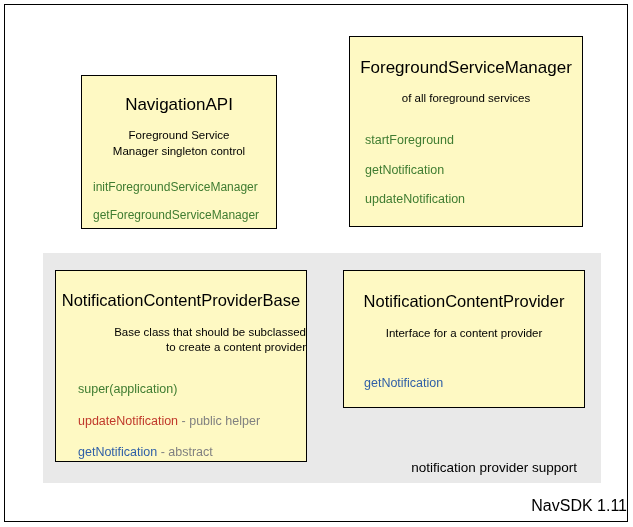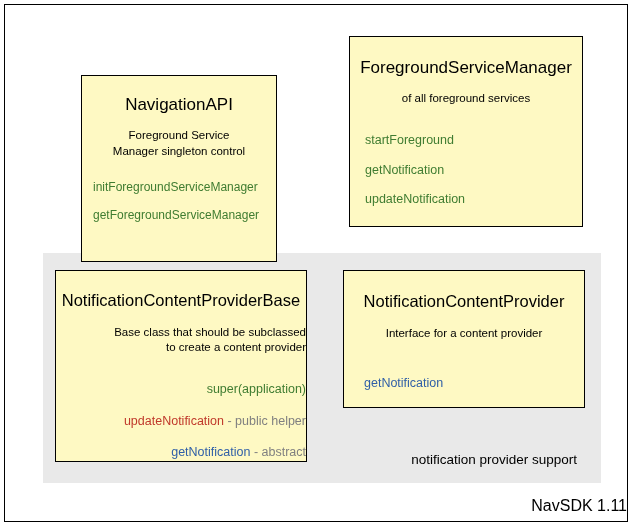--- a/index.html
+++ b/index.html
@@ -40,36 +40,36 @@
     top: 248px;
     width: 558px;
     height: 230px;
     background: #e9e9e9;
     box-sizing: border-box;
   }
 
   .group-caption {
     position: absolute;
     right: 24px;
-    bottom: 16px;
+    bottom: 8px;
     font-size: 13.5px;
     color: #000000;
     white-space: nowrap;
   }
 
   
   .class-box {
     position: absolute;
     background: #fef9c3;
     border: 1.5px solid #000000;
     box-sizing: border-box;
     text-align: center;
   }
 
-  .box-navigationapi   { left: 76px;  top: 70px;  width: 196px; height: 187px; }
+  .box-navigationapi   { left: 76px;  top: 70px;  width: 196px; height: 154px; }
   .box-fsmanager       { left: 344px; top: 31px;  width: 234px; height: 191px; }
   .box-ncpbase         { left: 50px;  top: 265px; width: 252px; height: 192px; }
   .box-ncprovider      { left: 338px; top: 265px; width: 242px; height: 138px; }
 
   .class-title {
     font-size: 17px;
     color: #000000;
     line-height: 1.2;
     white-space: nowrap;
   }
@@ -99,21 +99,21 @@
   .box-ncpbase       .member-list { margin-top: 27px; padding-left: 22px; }
   .box-ncprovider    .member-list { margin-top: 36px; padding-left: 20px; }
 
   .member {
     font-size: 12px;
     line-height: 1.1;
     white-space: nowrap;
   }
   .box-navigationapi .member { margin-bottom: 14px; }
   .box-fsmanager     .member { margin-bottom: 16px; font-size: 12.5px; }
-  .box-ncpbase       .member { margin-bottom: 18px; font-size: 12.5px; text-align: right; }
+  .box-ncpbase       .member { margin-bottom: 18px; font-size: 12.5px; }
   .box-ncprovider    .member { margin-bottom: 14px; font-size: 12.5px; }
 
   .member-name.green { color: #3f7c31; }
   .member-name.red   { color: #c0392b; }
   .member-name.blue  { color: #2f5fa7; }
   .member-note { color: #808080; }
 
   .footer-label {
     position: absolute;
     left: 0;

